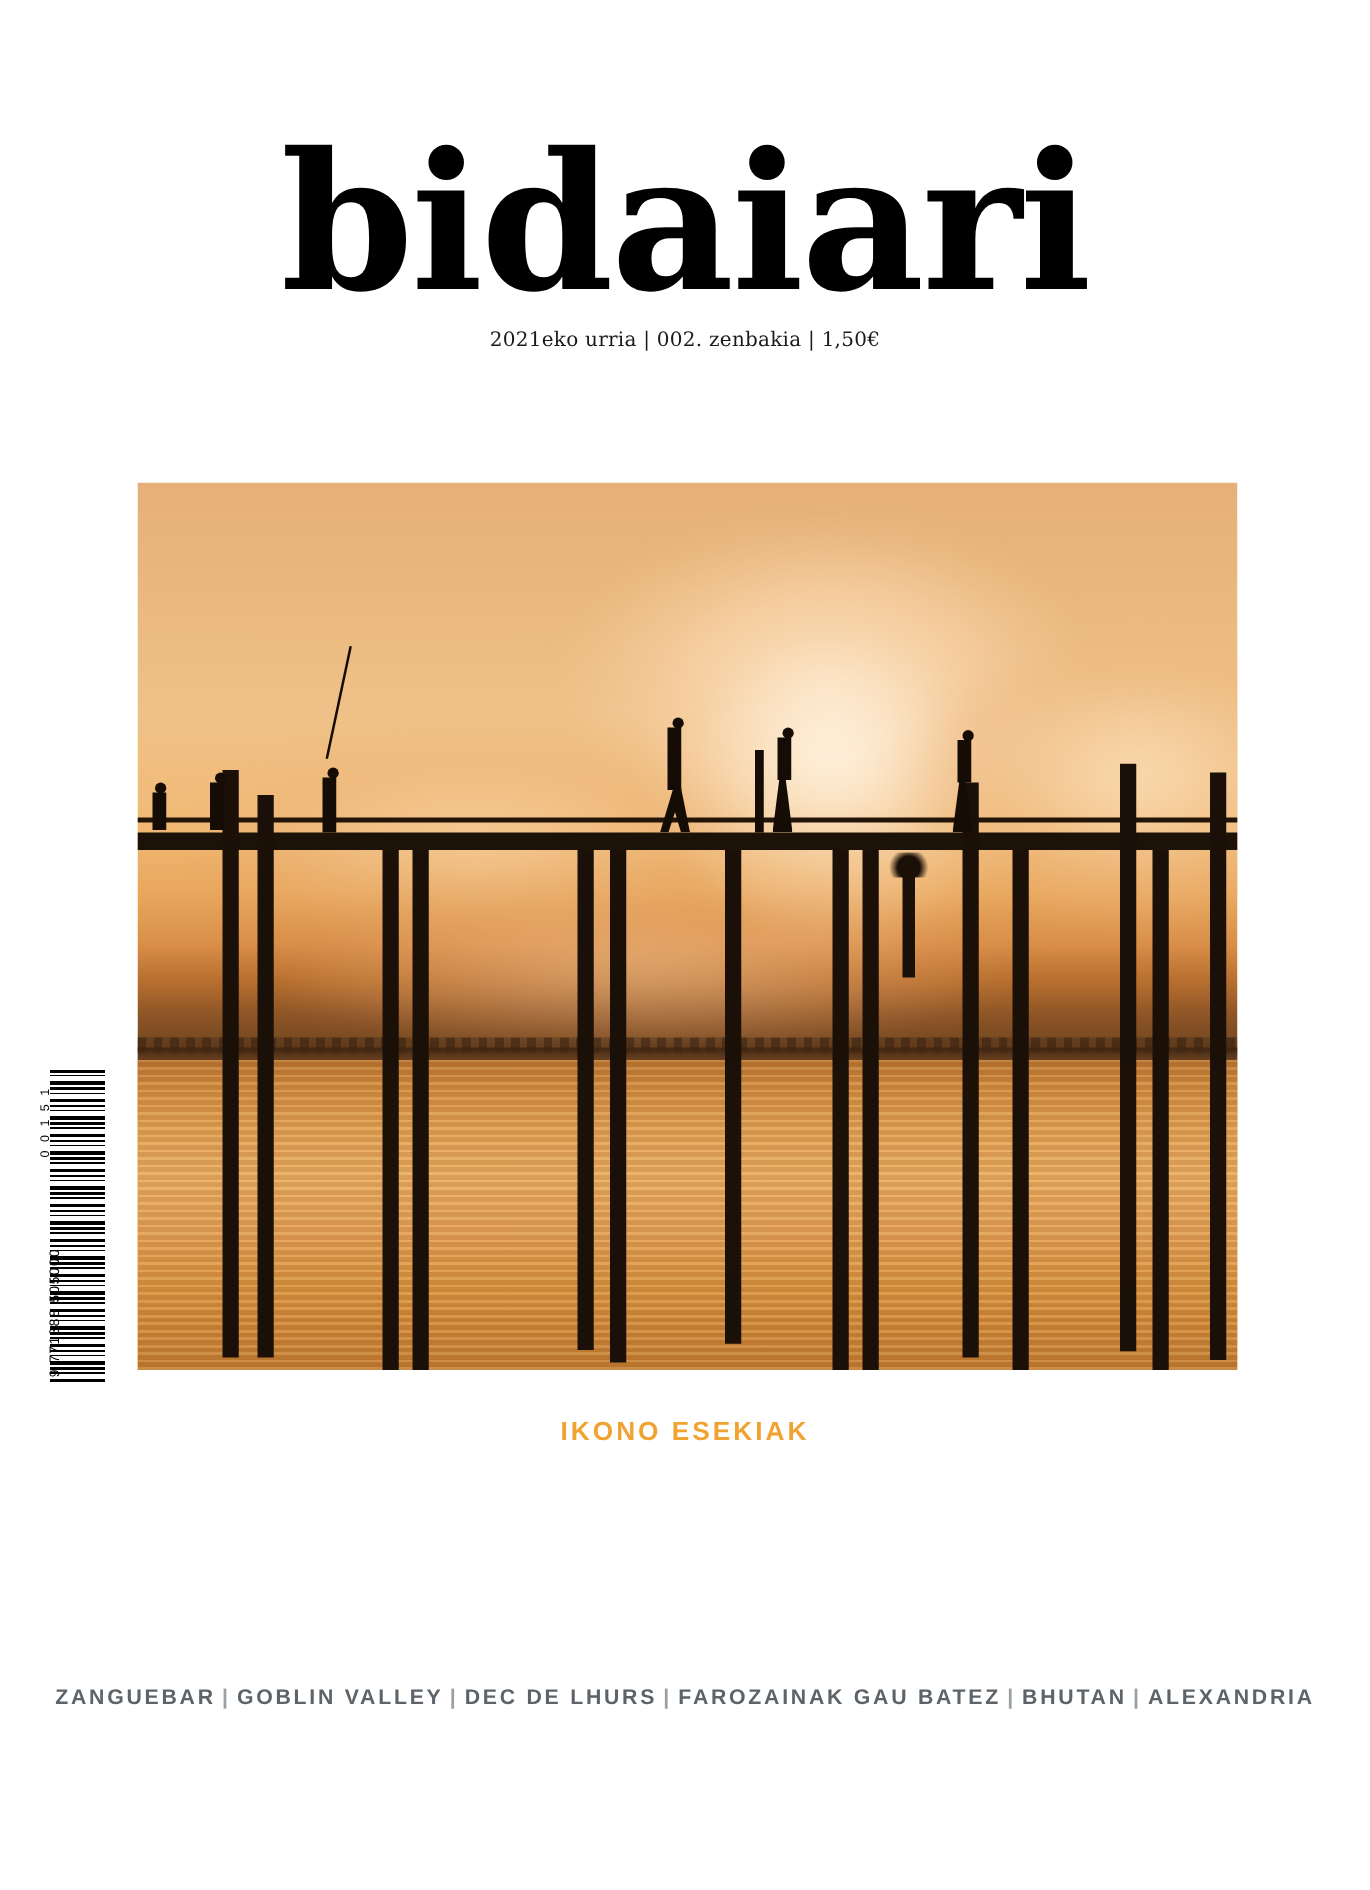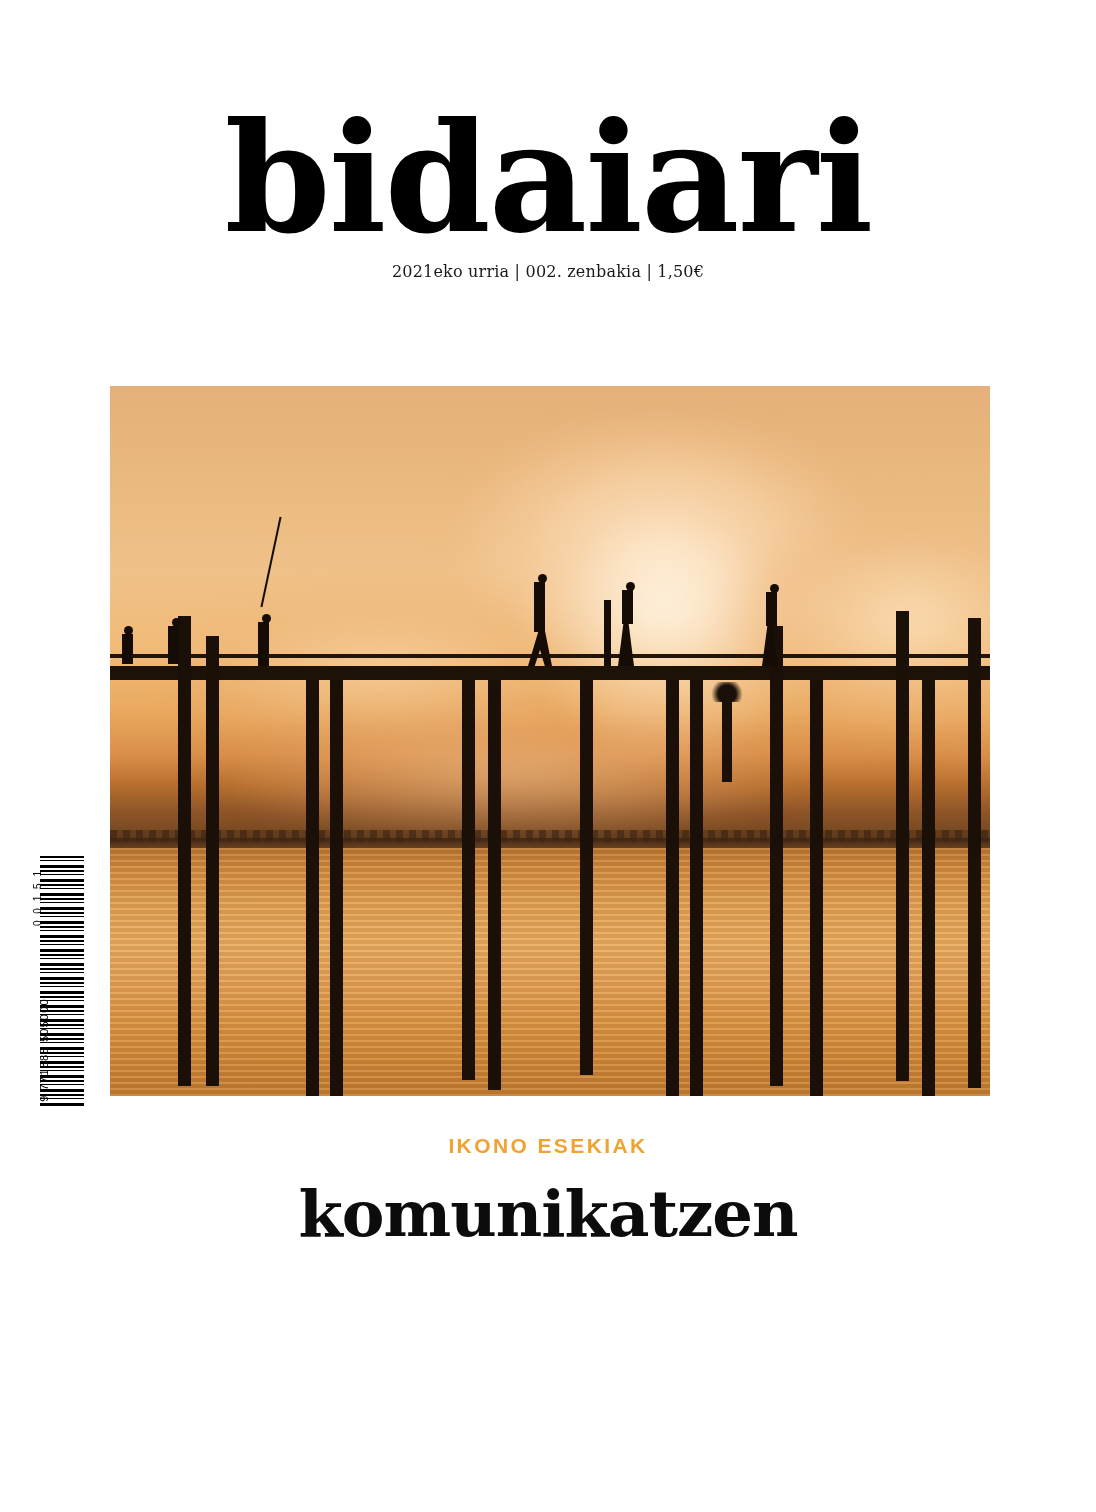--- a/index.html
+++ b/index.html
@@ -423,17 +423,19 @@
 
   <div class="barcode-block">
     <div class="barcode-bars"></div>
     <div class="barcode-small">0 0 1 5 1</div>
     <div class="barcode-num">9 771888 505000</div>
   </div>
 
   <div class="kicker">IKONO ESEKIAK</div>
 
   <div class="headline">
-    <div>komunikatzen</div>
   </div>
 
+  <div class="topics">
+    <span>ZANGUEBAR</span><span class="topic-sep">|</span><span>GOBLIN VALLEY</span><span class="topic-sep">|</span><span>DEC DE LHURS</span><span class="topic-sep">|</span><span>FAROZAINAK GAU BATEZ</span><span class="topic-sep">|</span><span>BHUTAN</span><span class="topic-sep">|</span><span>ALEXANDRIA</span>
+  </div>
 
 </div>
 
 </body></html>

